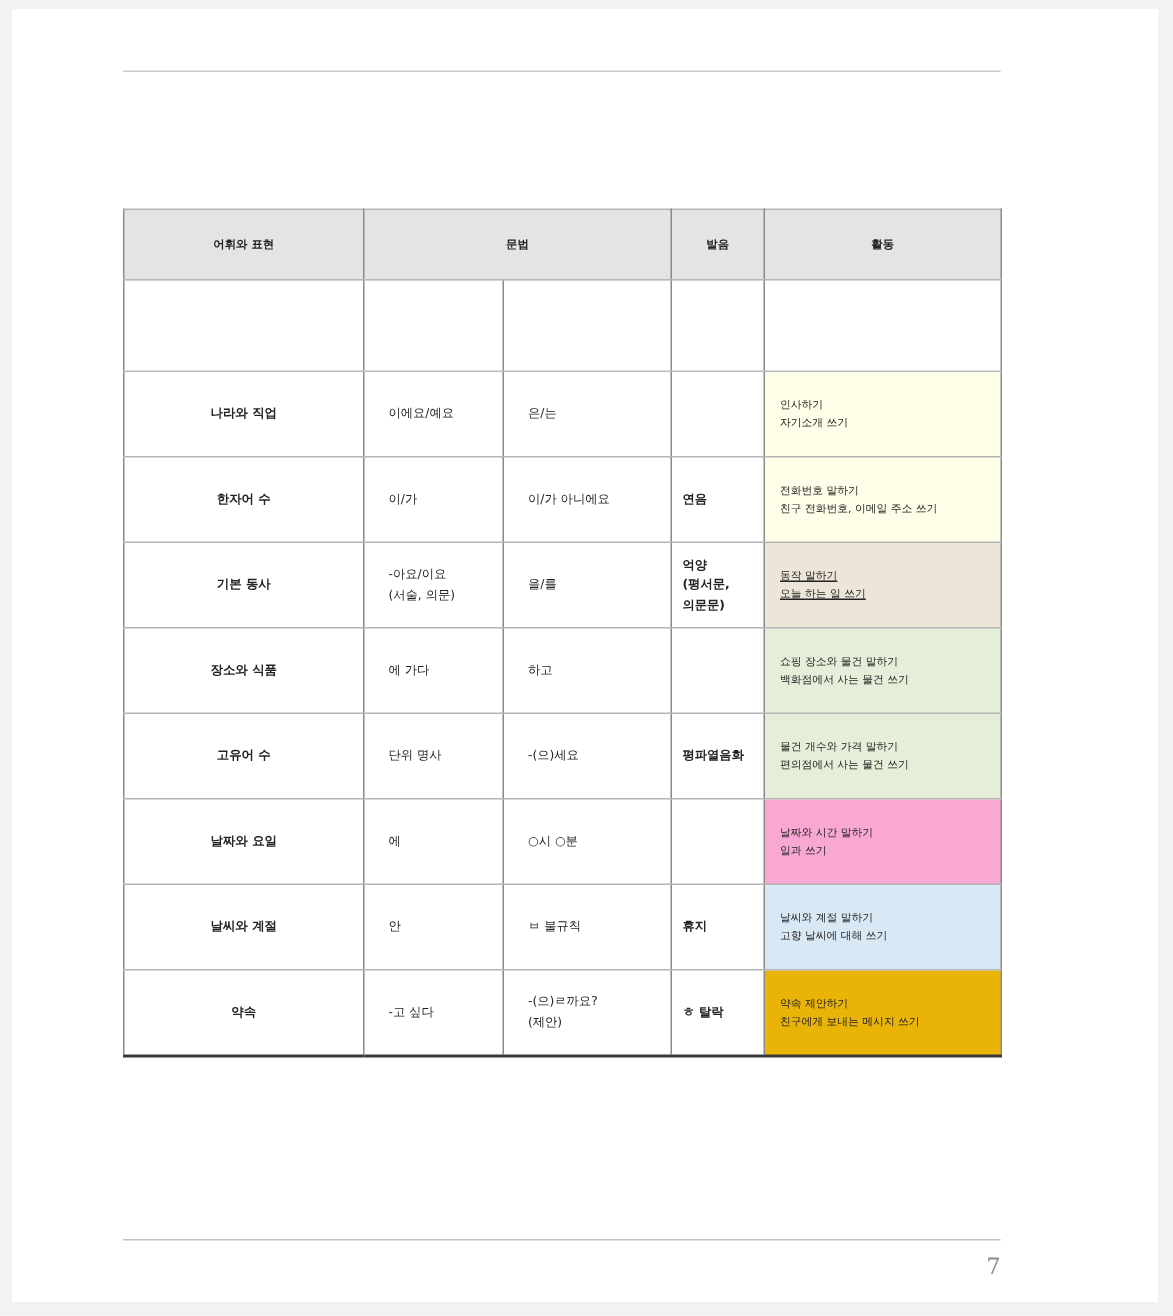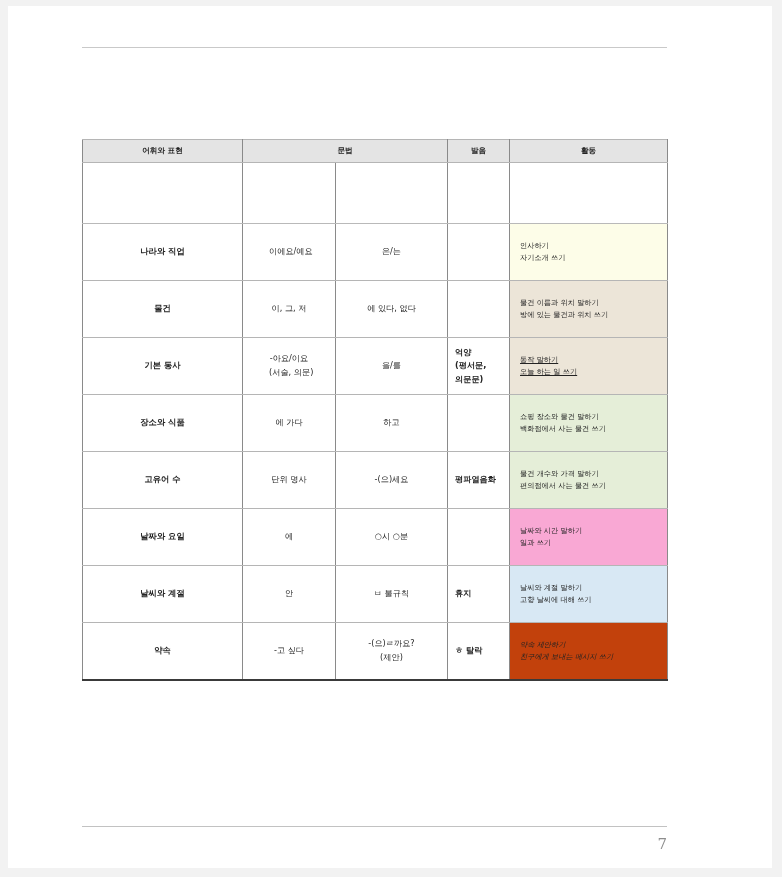--- a/index.html
+++ b/index.html
@@ -62,21 +62,21 @@
   .syllabus-table col.c-gram2   { width: 112px; }
   .syllabus-table col.c-pron    { width: 62px;  }
   .syllabus-table col.c-act     { width: 158px; }
 
   .syllabus-table th,
   .syllabus-table td {
     border-left: 1px solid #8a8a8a;
     border-right: 1px solid #8a8a8a;
     border-top: 1px solid #b5b5b5;
     border-bottom: 1px solid #b5b5b5;
-    padding: 0;
+    padding: 12px;
     vertical-align: middle;
     font-size: 7.6px;
     color: #232323;
     line-height: 1.65;
   }
 
   thead th {
     background: #e4e4e4;
     height: 22px;
     text-align: center;
@@ -91,23 +91,23 @@
     border-bottom: 1px solid #b9b9b9;
   }
 
   td.vocab {
     text-align: center;
     font-weight: bold;
     font-size: 8.3px;
     padding: 0 18px;
   }
   td.gram {
-    text-align: center;
+    text-align: left;
     font-size: 8.2px;
-    padding: 0 26px;
+    padding: 0 16px;
   }
   td.pron {
     text-align: left;
     font-size: 8.2px;
     font-weight: bold;
     padding: 0 7px;
   }
   td.act {
     text-align: left;
     font-size: 7.2px;
@@ -159,34 +159,36 @@
           </td>
           <td class="gram">
             <span class="line">은/는</span>
           </td>
           <td class="pron"></td>
           <td class="act" style="background: rgb(253, 253, 232);">
             <span class="line">인사하기</span>
             <span class="line">자기소개 쓰기</span>
           </td>
         </tr>
-        <tr class="data-row group-start">
-          <td class="vocab">
-            <span class="line">물건</span>
-          </td>
-          <td class="gram">
-            <span class="line">이, 그, 저</span>
-          </td>
-          <td class="gram">
-            <span class="line">에 있다, 없다</span>
-          </td>
-          <td class="pron"></td>
-          <td class="act" style="background: rgb(236, 229, 216);">
-            <span class="line">물건 이름과 위치 말하기</span>
-            <span class="line">방에 있는 물건과 위치 쓰기</span>
+        <tr class="data-row">
+          <td class="vocab">
+            <span class="line">한자어 수</span>
+          </td>
+          <td class="gram">
+            <span class="line">이/가</span>
+          </td>
+          <td class="gram">
+            <span class="line">이/가 아니에요</span>
+          </td>
+          <td class="pron">
+            <span class="line">연음</span>
+          </td>
+          <td class="act" style="background: rgb(253, 253, 232);">
+            <span class="line">전화번호 말하기</span>
+            <span class="line">친구 전화번호, 이메일 주소 쓰기</span>
           </td>
         </tr>
         <tr class="data-row">
           <td class="vocab">
             <span class="line">기본 동사</span>
           </td>
           <td class="gram">
             <span class="line">-아요/이요</span>
             <span class="line">(서술, 의문)</span>
           </td>
@@ -278,21 +280,21 @@
           <td class="gram">
             <span class="line">-고 싶다</span>
           </td>
           <td class="gram">
             <span class="line">-(으)ㄹ까요?</span>
             <span class="line">(제안)</span>
           </td>
           <td class="pron">
             <span class="line">ㅎ 탈락</span>
           </td>
-          <td class="act" style="background: #c2410c; font-style: italic;">
+          <td class="act" style="background: #eab308;">
             <span class="line">약속 제안하기</span>
             <span class="line">친구에게 보내는 메시지 쓰기</span>
           </td>
         </tr>
       </tbody>
   </table>
 
   <div class="footer-rule"></div>
   <div class="page-number">7</div>
 

